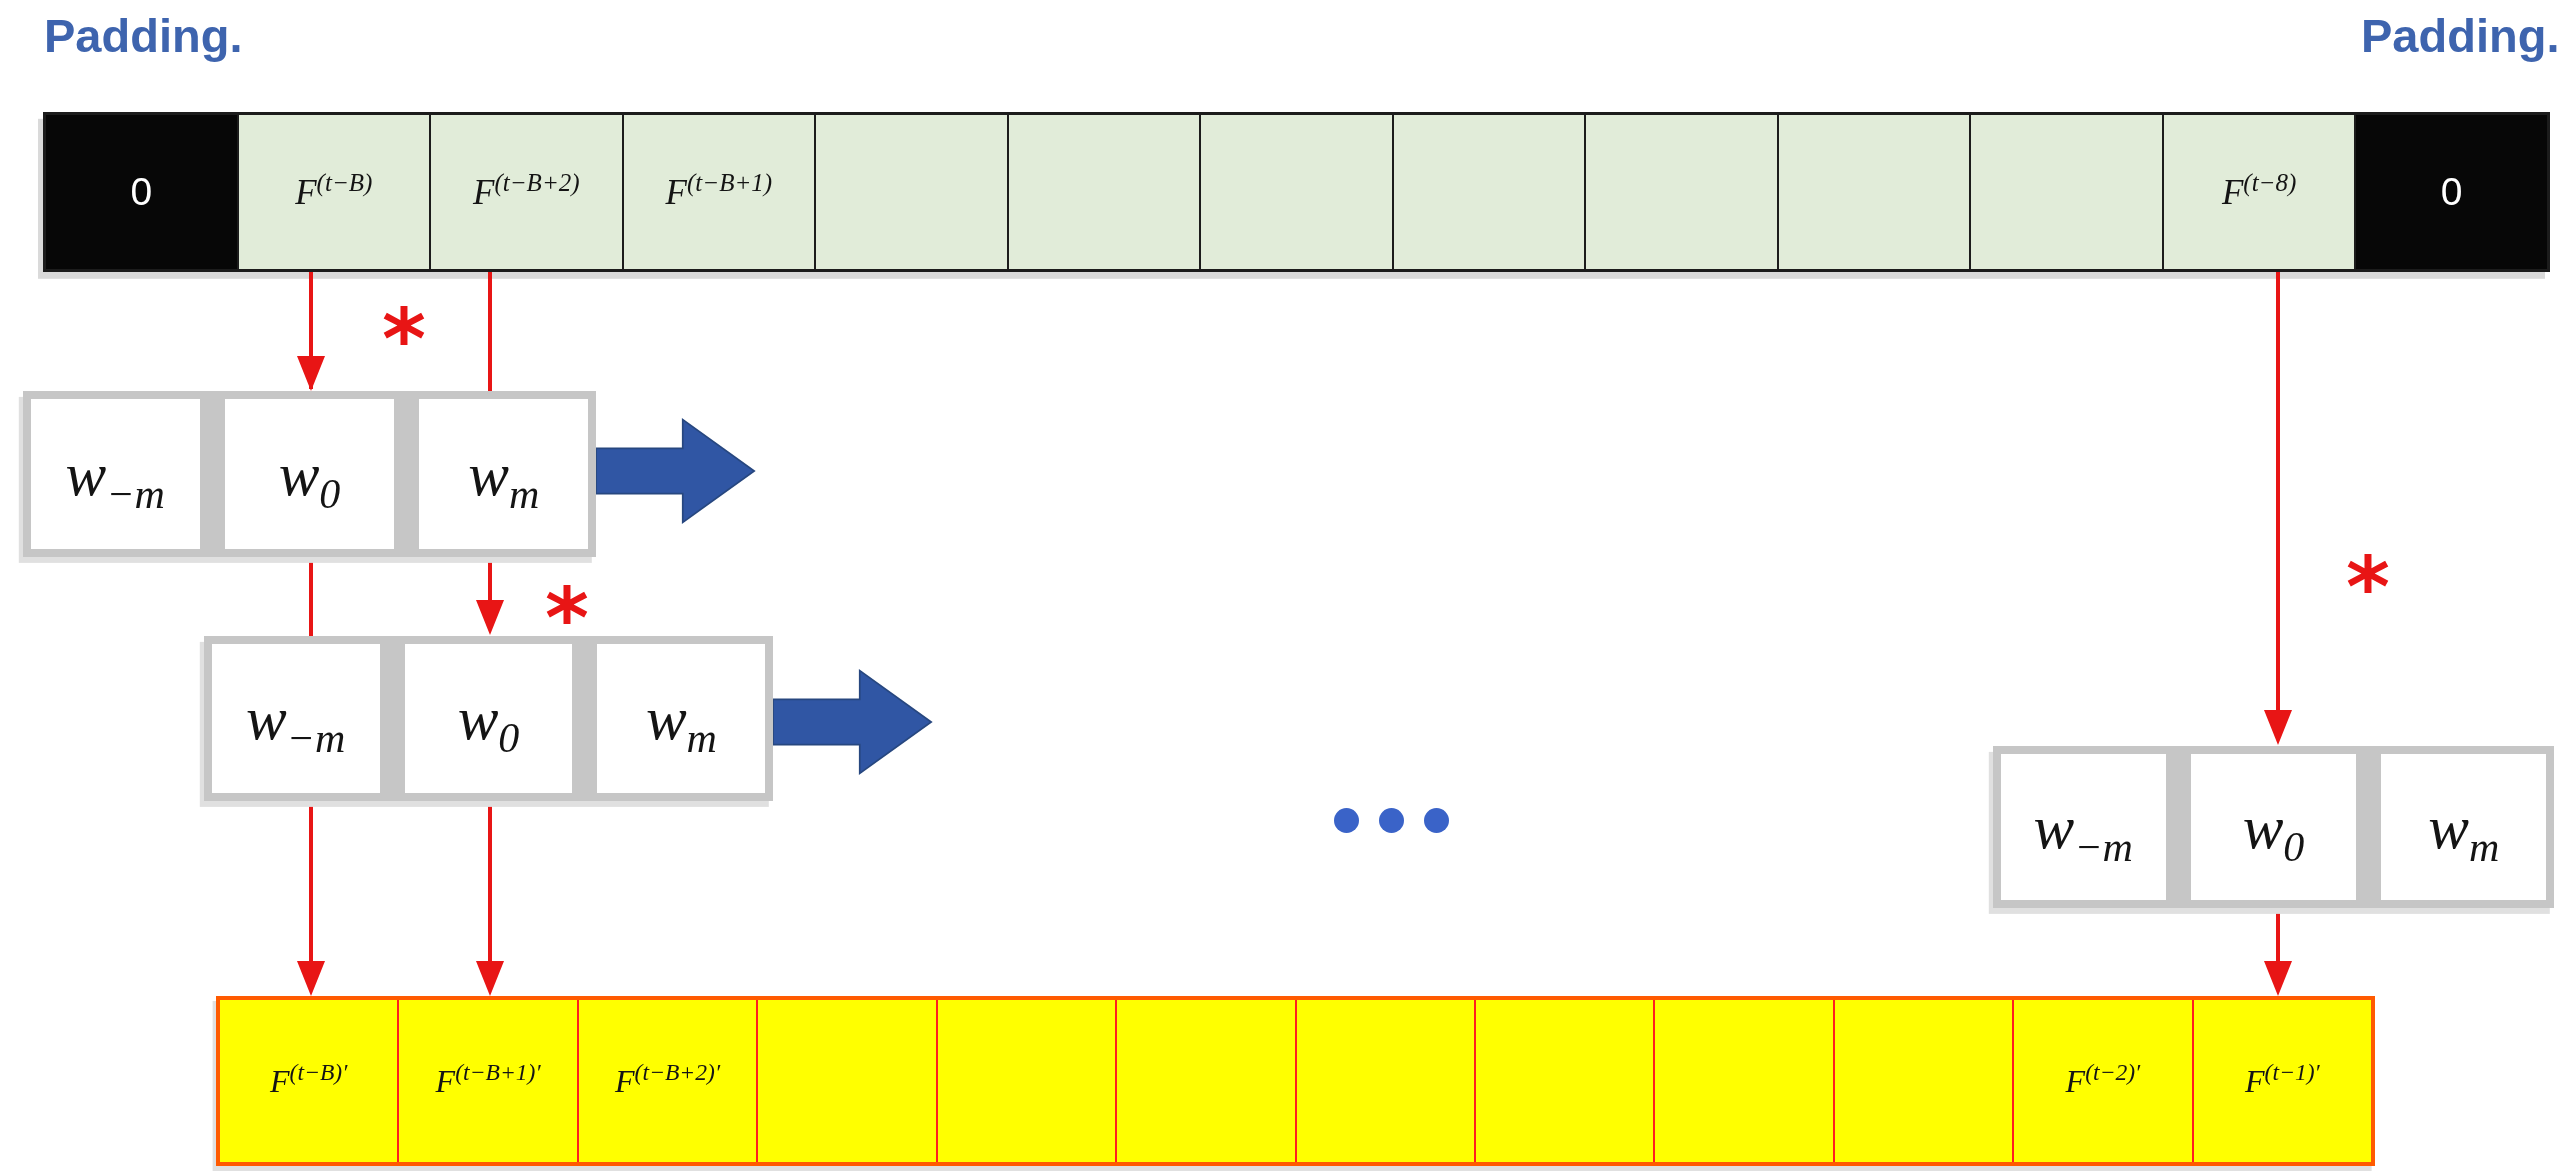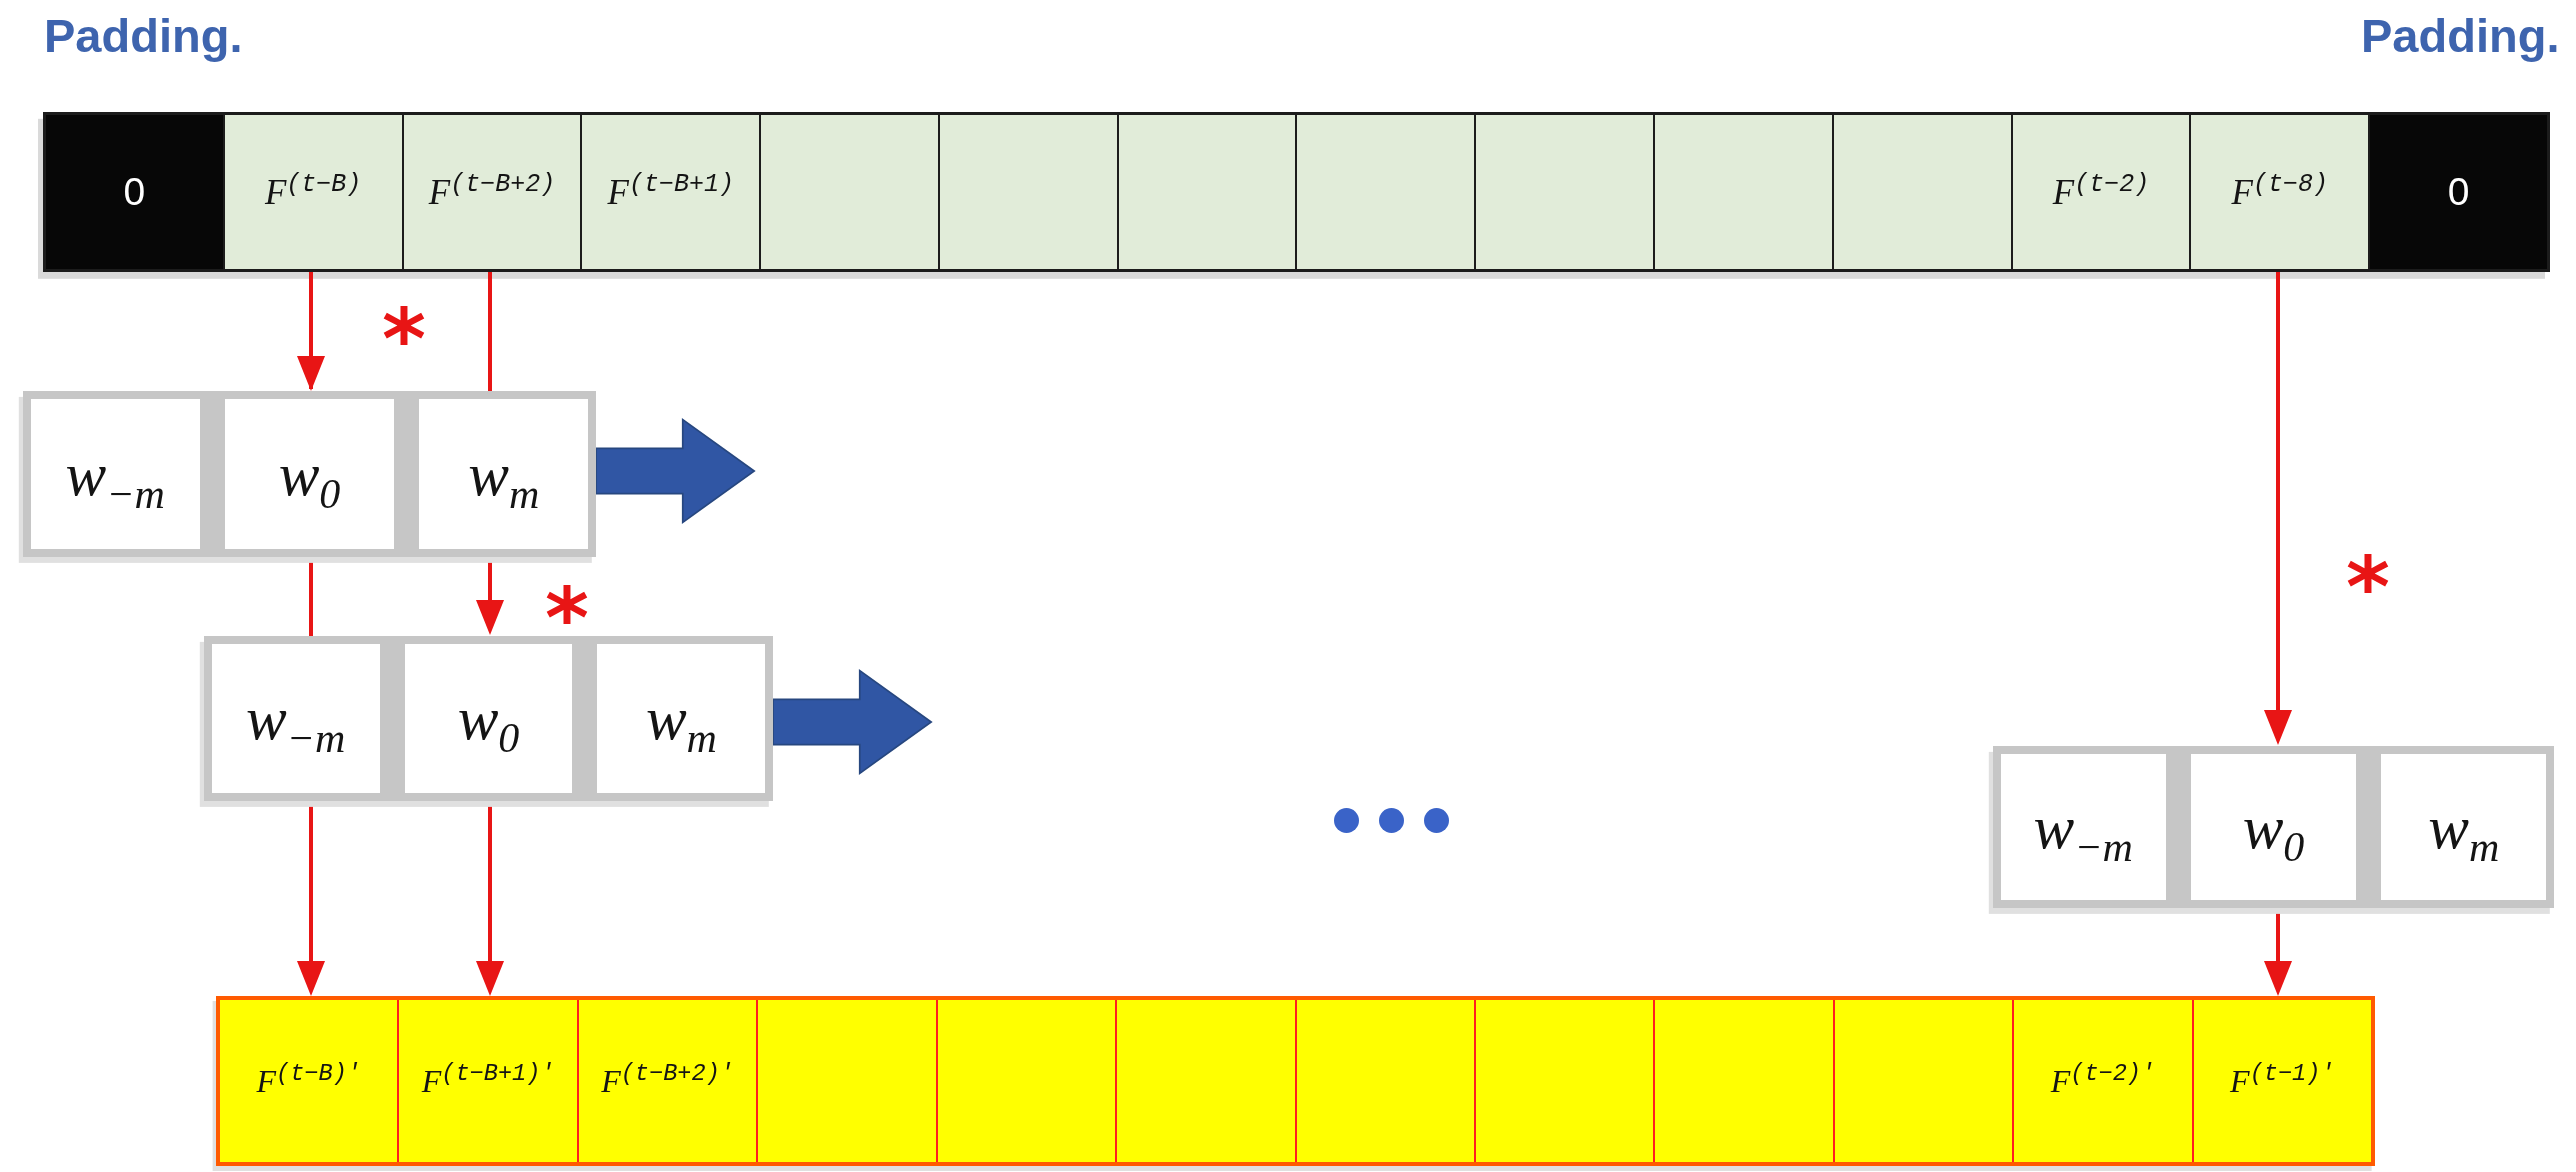--- a/index.html
+++ b/index.html
@@ -27,21 +27,21 @@
     box-sizing:border-box;border-right:2.5px solid #1c1c1c;
   }
   .in-cell:last-child{border-right:none;}
   .in-cell.pad{background:#070707;color:#ffffff;}
   .pad-zero{font-size:39px;color:#ffffff;font-family:"Liberation Sans",sans-serif;}
 
   .math{
     font-family:"Liberation Serif",serif;font-style:italic;
     font-size:35px;color:#141414;white-space:nowrap;line-height:1;
   }
-  .math sup{font-size:25px;line-height:0;font-family:Liberation Mono, monospace;}
+  .math sup{font-size:25px;line-height:0;}
 
   
   .kernel{
     position:absolute;display:flex;gap:25px;background:#c6c6c6;
     padding:7.6px;box-sizing:border-box;box-shadow:-4.2px 5.9px 0 #e0e0e0;
   }
   #kernel-1{left:23px;top:391px;width:573px;height:166px;}
   #kernel-2{left:204px;top:636px;width:569px;height:165px;}
   #kernel-3{left:1993px;top:746px;width:561px;height:162px;}
   .k-cell{
@@ -126,23 +126,20 @@
     <div class="in-cell">
       <span class="math">F<sup>(t−B+1)</sup></span>
     </div>
     <div class="in-cell"></div>
     <div class="in-cell"></div>
     <div class="in-cell"></div>
     <div class="in-cell"></div>
     <div class="in-cell"></div>
     <div class="in-cell"></div>
     <div class="in-cell"></div>
-    <div class="in-cell">
-      <span class="math">F<sup>(t−2)</sup></span>
-    </div>
     <div class="in-cell">
       <span class="math">F<sup>(t−8)</sup></span>
     </div>
     <div class="in-cell pad">
       <span class="pad-zero">0</span>
     </div>
   </div>
 
 <div class="vline" id="line-a-seg1"></div>
 <div class="vline" id="line-a-seg2"></div>

